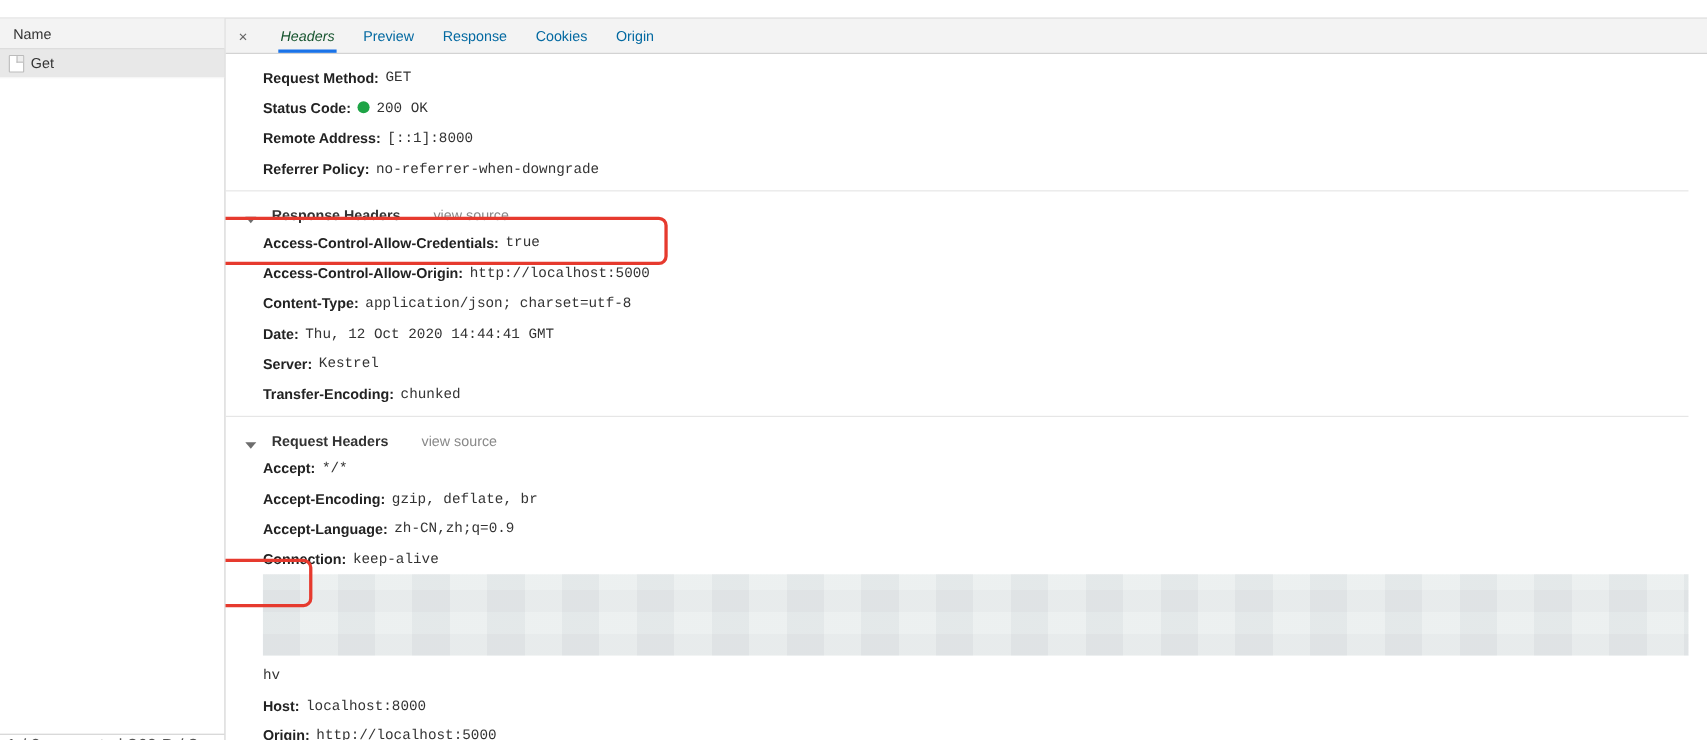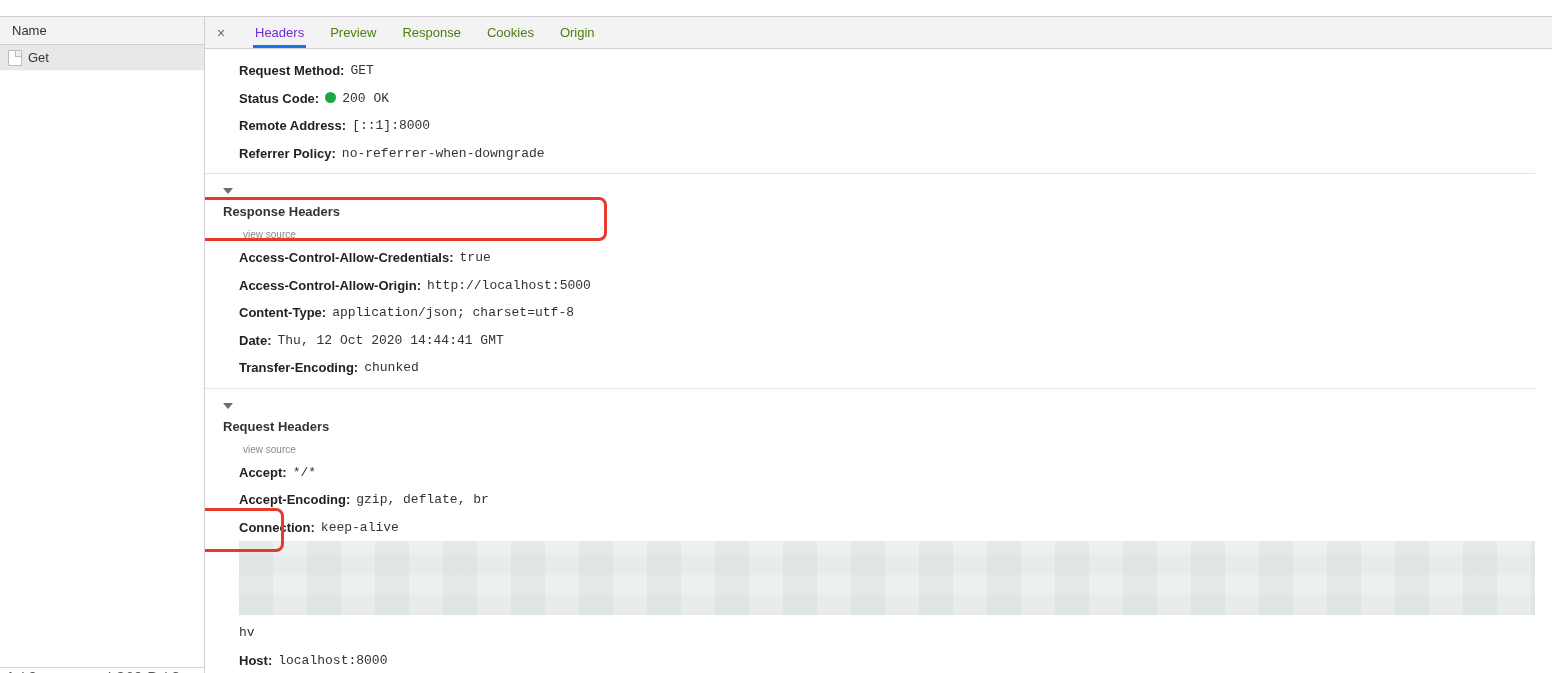--- a/index.html
+++ b/index.html
@@ -95,31 +95,32 @@
   }
   .tab-close {
     width:16px; height:16px;
     display:flex; align-items:center; justify-content:center;
     color:#666; font-size:14px; line-height:1;
     cursor:pointer;
     margin-right:2px;
   }
   .tab {
     font-size: 13px;
-    color:#4d7c0f;
+    color:#0369a1;
     height: 100%;
     display:flex;
     align-items:center;
     padding: 0 2px;
     cursor:pointer;
   }
   .tab.active {
-    color:#6d28d9;
+    color:#14532d;
     border-bottom: 3px solid #1a73e8;
     padding-top:3px;
+    font-style:italic;
   }
   .content {
     flex:1;
     overflow:auto;
     padding: 8px 17px 0 18px;
     position:relative;
   }
   .row {
     display:flex;
     padding: 4px 0 4px 16px;
@@ -146,40 +147,39 @@
   }
   .section {
     padding-top: 8px;
   }
   .section-sep {
     height:1px; background:#e4e4e4;
     margin: 6px 0 0 -18px;
   }
   .section-head {
     display:flex;
-    align-items:flex-start;
+    align-items:flex-end;
     gap: 10px;
     padding: 6px 0 4px 0;
-    flex-direction: column;
   }
   .tri {
     width:0;height:0;
     border-left:5px solid transparent;
     border-right:5px solid transparent;
     border-top:6px solid #6d6d6d;
     margin-right:4px;
     flex-shrink:0;
   }
   .section-title {
     font-weight:700;
     color:#333;
   }
   .view-source {
     color:#888;
-    font-size:10px;
+    font-size:13px;
     cursor:pointer;
     margin-left:20px;
   }
 
   
   .annot {
     position:absolute;
     border:3px solid #e63a2e;
     border-radius:8px;
     pointer-events:none;
@@ -261,20 +261,24 @@
         </div>
         <div class="row">
           <span class="label">Content-Type:</span>
           <span class="value">application/json; charset=utf-8</span>
         </div>
         <div class="row">
           <span class="label">Date:</span>
           <span class="value">Thu, 12 Oct 2020 14:44:41 GMT</span>
         </div>
         <div class="row">
+          <span class="label">Server:</span>
+          <span class="value">Kestrel</span>
+        </div>
+        <div class="row">
           <span class="label">Transfer-Encoding:</span>
           <span class="value">chunked</span>
         </div>
       </div>
 
       <div class="section-sep"></div>
 
       <div class="section">
         <div class="section-head">
           <span class="tri"></span>
@@ -283,20 +287,24 @@
         </div>
         <div class="row">
           <span class="label">Accept:</span>
           <span class="value">*/*</span>
         </div>
         <div class="row">
           <span class="label">Accept-Encoding:</span>
           <span class="value">gzip, deflate, br</span>
         </div>
         <div class="row">
+          <span class="label">Accept-Language:</span>
+          <span class="value">zh-CN,zh;q=0.9</span>
+        </div>
+        <div class="row">
           <span class="label">Connection:</span>
           <span class="value">keep-alive</span>
         </div>
         <div class="blur-strip"></div>
         <div class="row" style="padding-left:16px;text-align:center;">
           <span class="value" style="margin-left:0;">hv</span>
         </div>
         <div class="row">
           <span class="label">Host:</span>
           <span class="value">localhost:8000</span>

